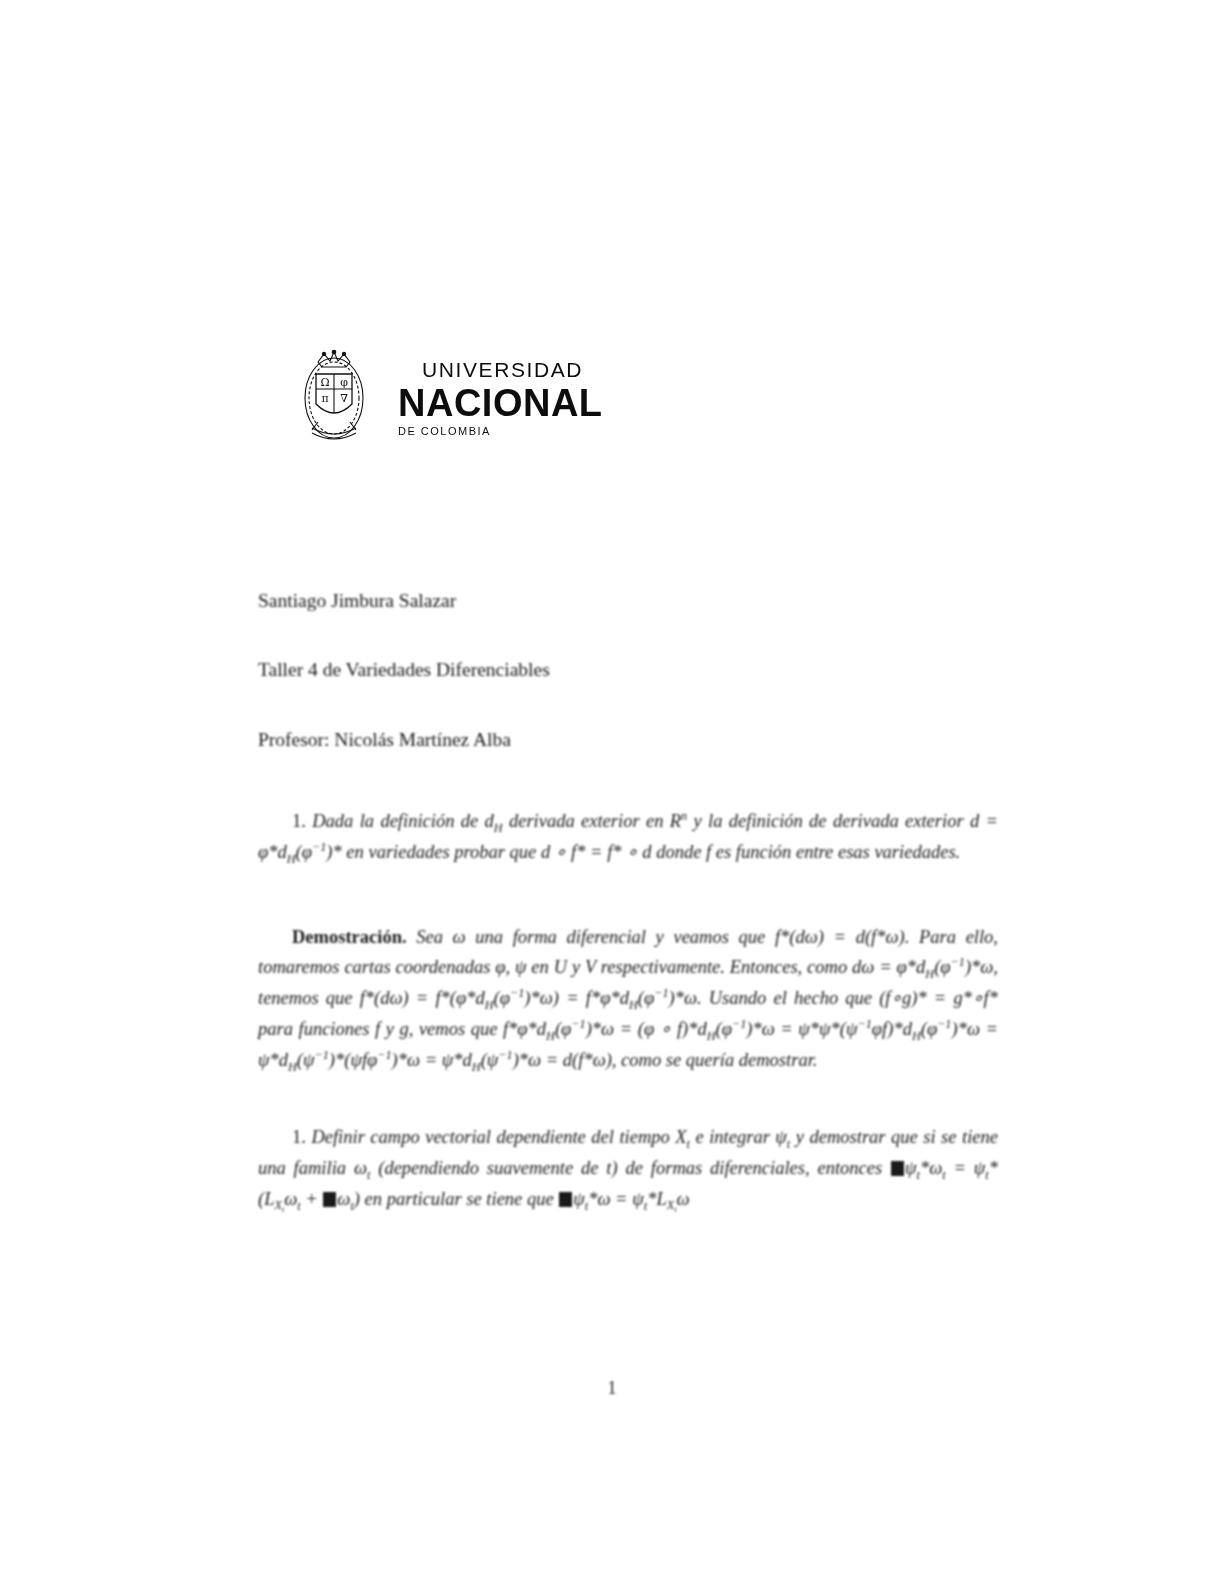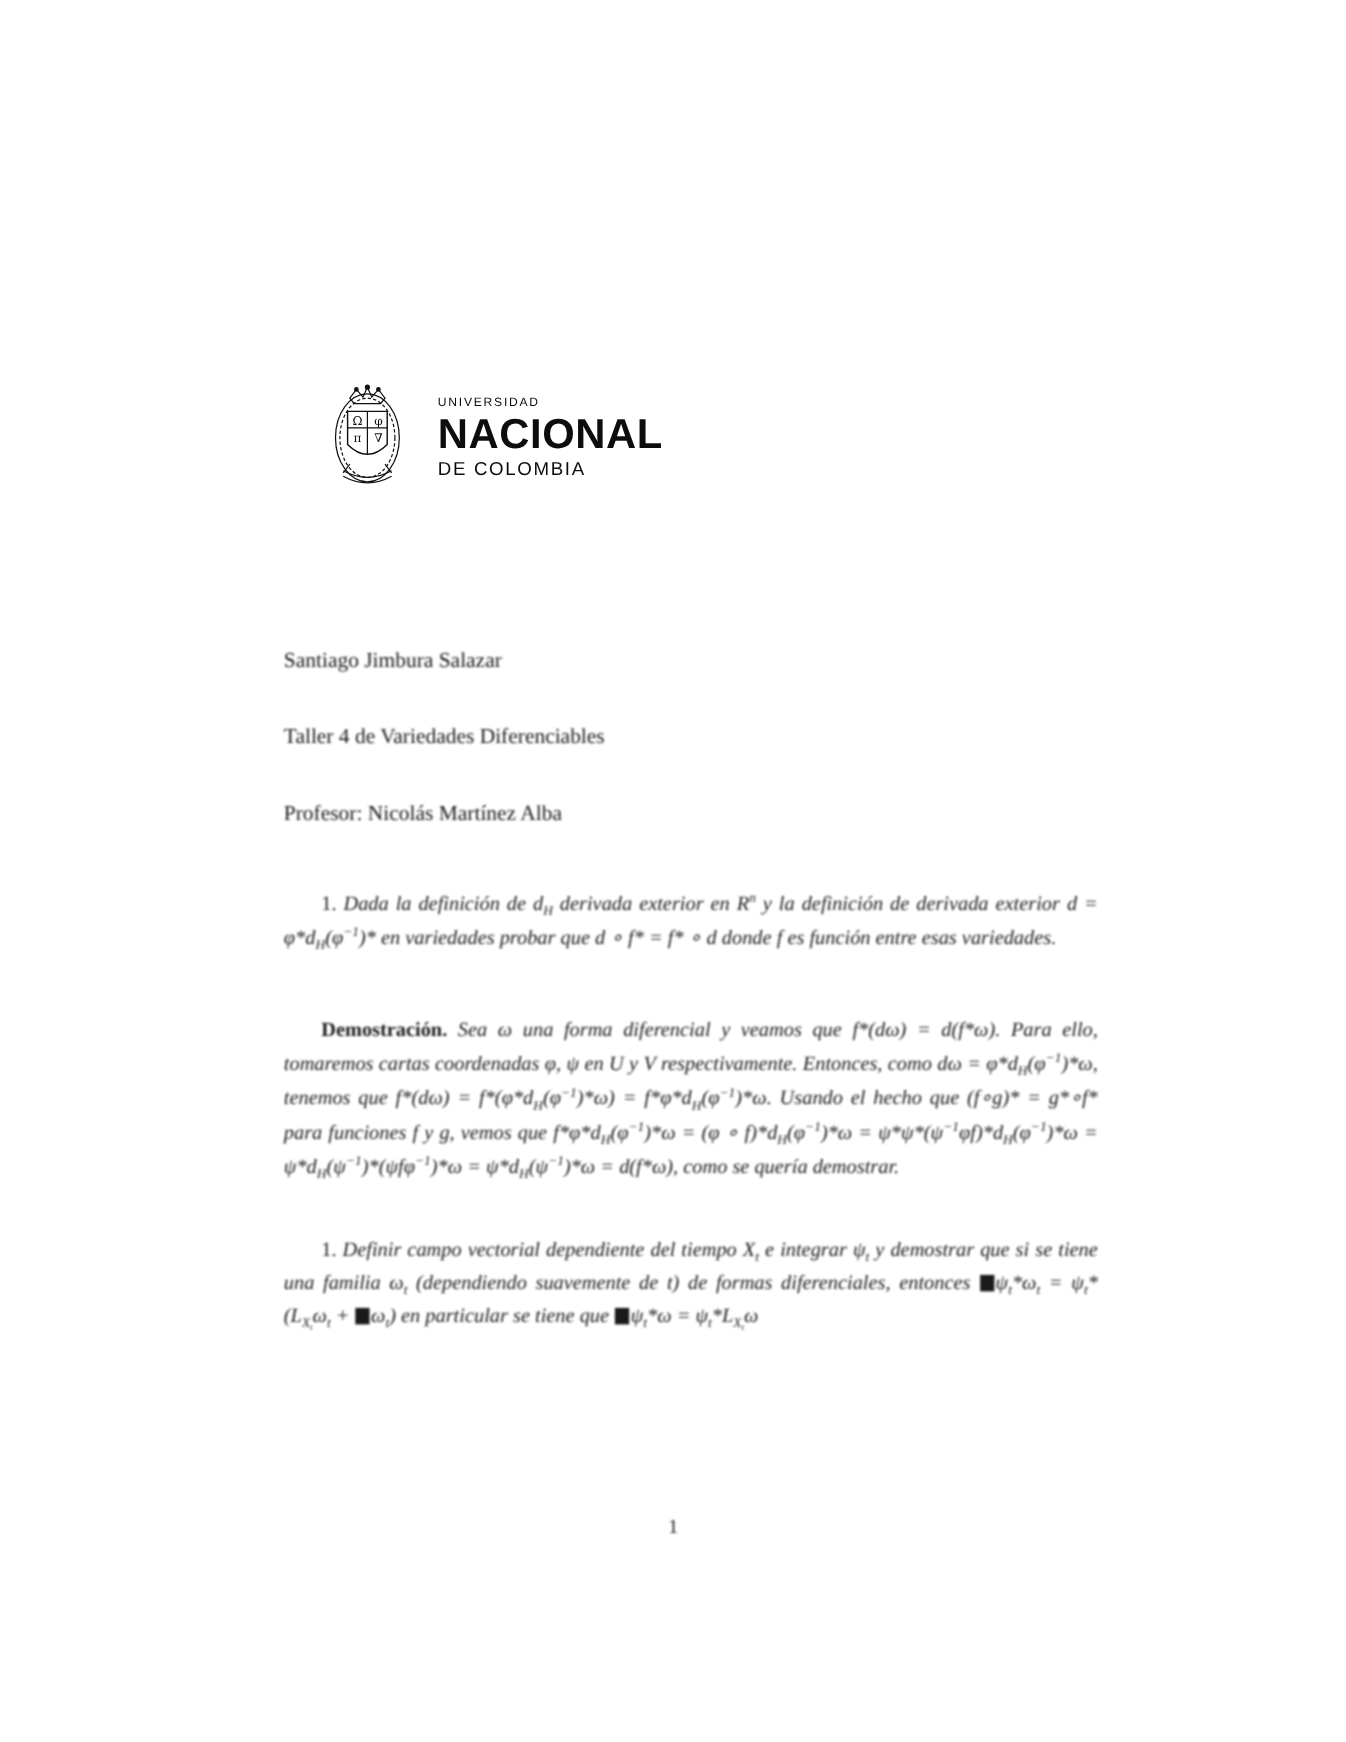--- a/index.html
+++ b/index.html
@@ -38,34 +38,35 @@
   .crest svg { display: block; }
   .wordmark {
     display: flex;
     flex-direction: column;
     justify-content: center;
     font-family: "Liberation Sans", sans-serif;
     color: #0d0d0d;
     line-height: 1;
   }
   .wm-top {
-    font-size: 11px;
+    font-size: 21px;
     letter-spacing: 1.6px;
     font-weight: 400;
     margin-bottom: 4px;
+    margin-left: 24px;
   }
   .wm-mid {
     font-size: 38px;
     letter-spacing: 0.5px;
     font-weight: 700;
     margin-bottom: 4px;
     text-align: right;
   }
   .wm-bot {
-    font-size: 17px;
+    font-size: 11px;
     letter-spacing: 1.5px;
     font-weight: 400;
   }
 
   
   .doc {
     position: absolute;
     left: 258px;
     top: 588px;
     width: 740px;

